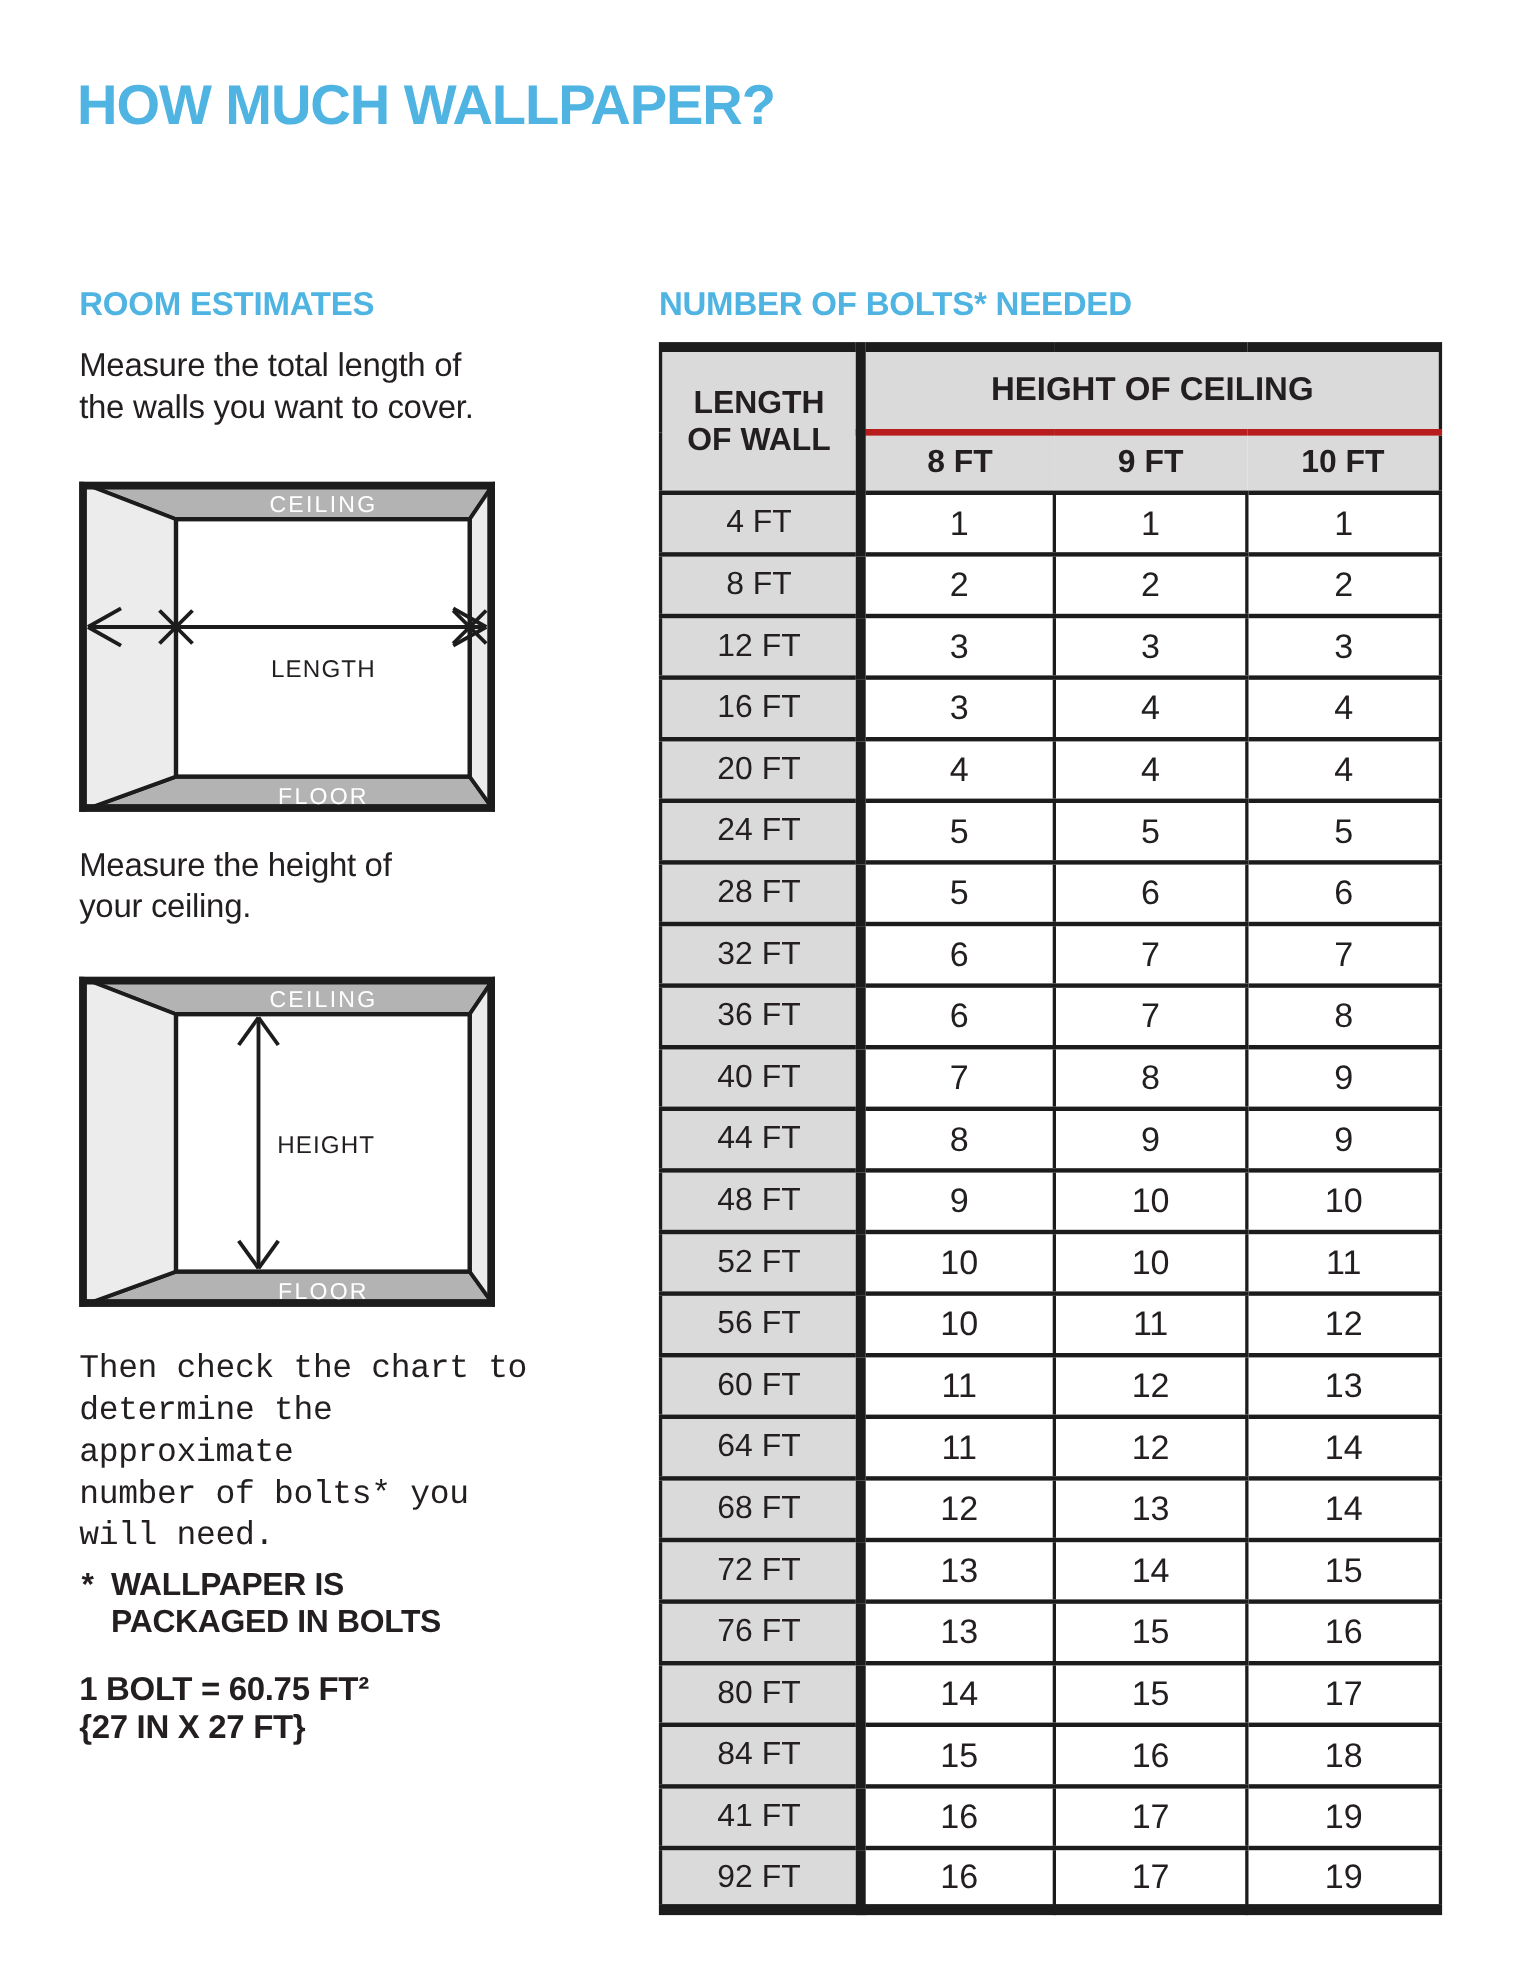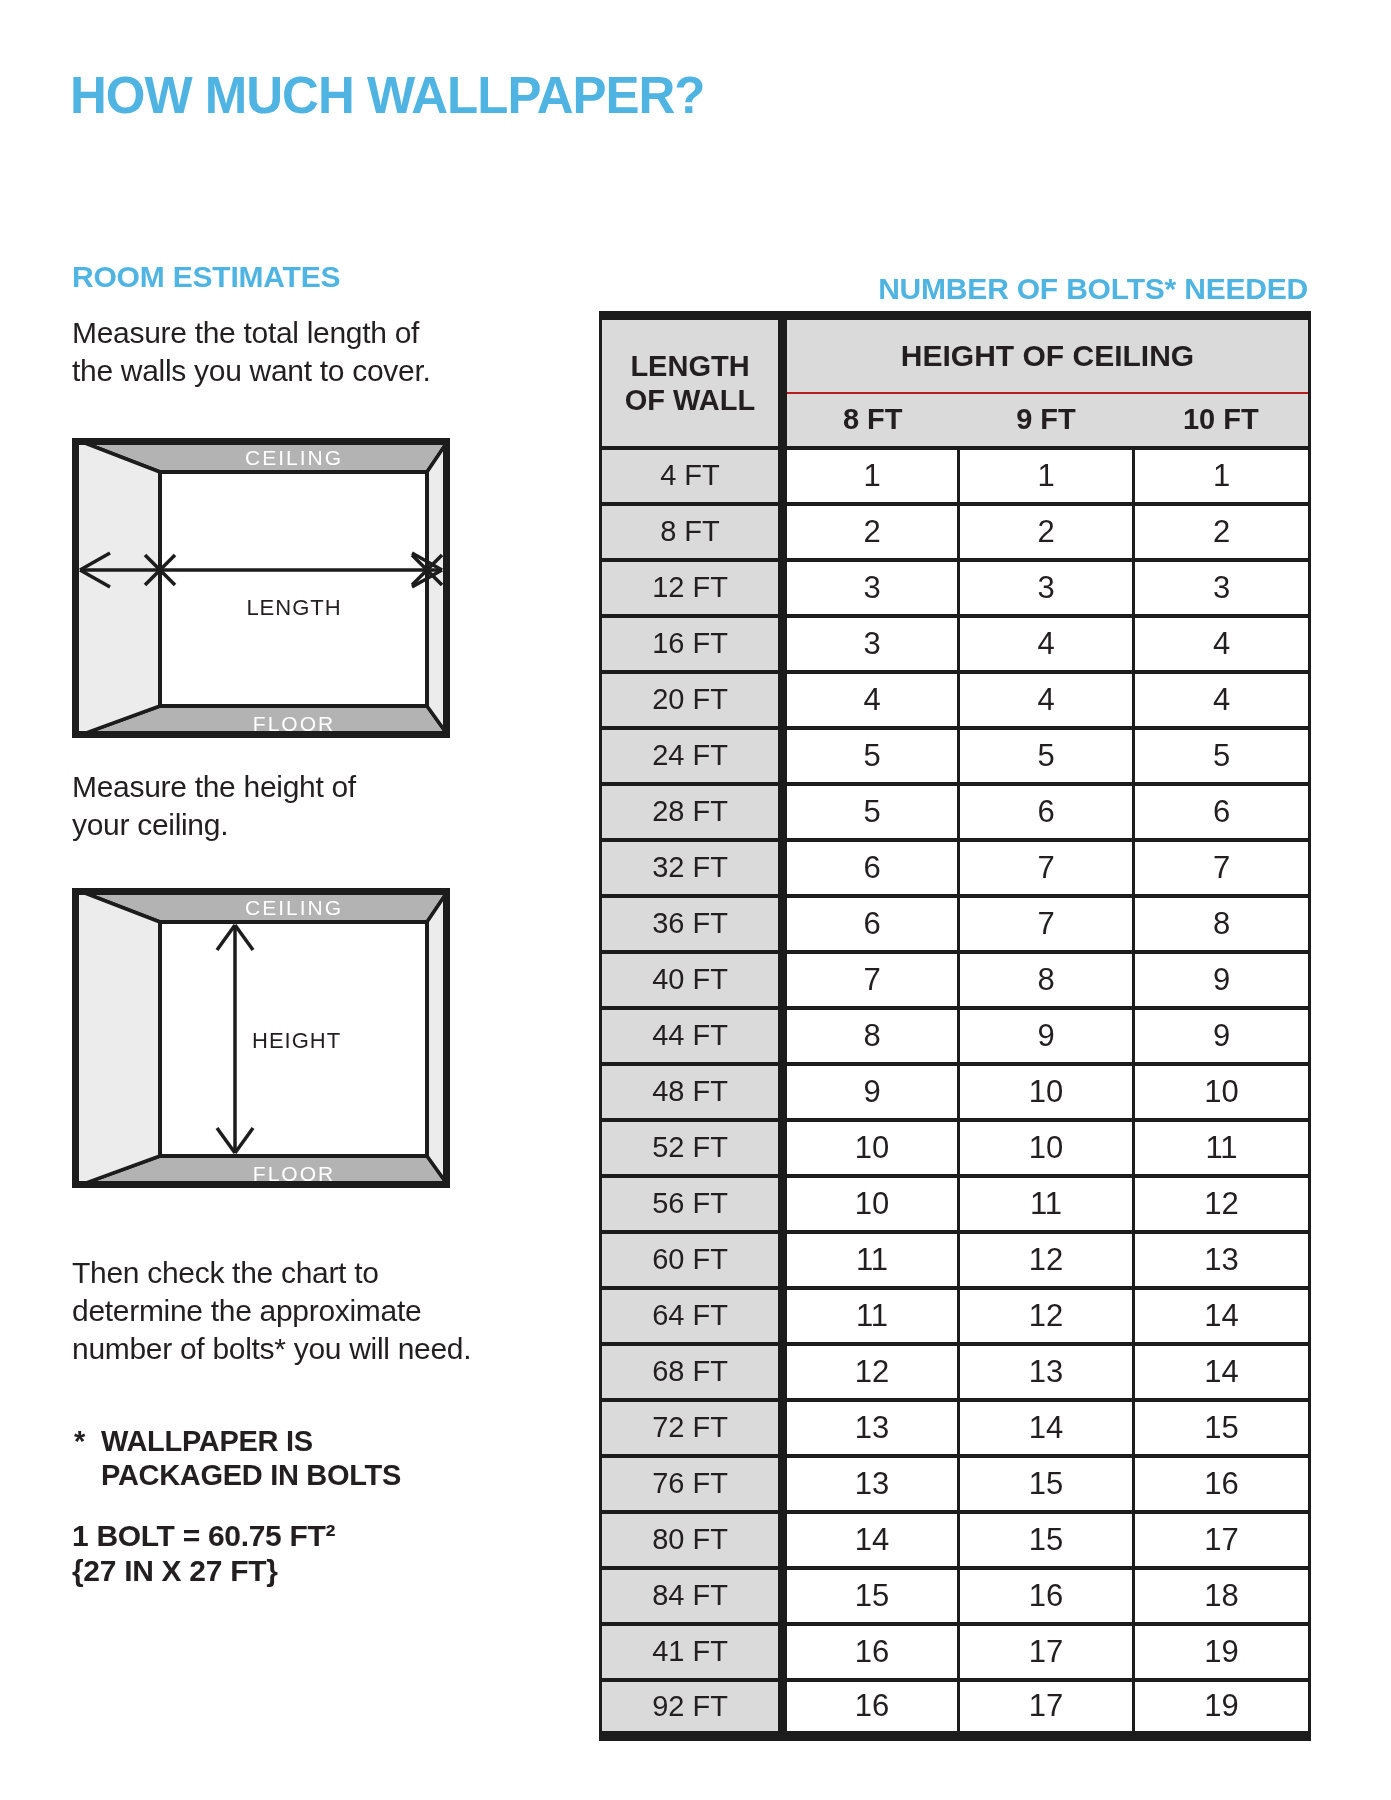--- a/index.html
+++ b/index.html
@@ -9,28 +9,28 @@
     font-family:"Liberation Sans","DejaVu Sans",sans-serif; color:#231f20; overflow:hidden;
   }
   .title {
     position:absolute; left:70px; top:68px;
     font-size:51px; font-weight:bold; letter-spacing:-1px; color:#4fb4e2; line-height:1.1;
   }
   .section-heading {
     position:absolute; font-size:30px; font-weight:bold; color:#4fb4e2; letter-spacing:-0.2px;
   }
   .h-left  { left:72px; top:260px; }
-  .h-right { left:599px; top:260px; width:709px; text-align:right;margin-top:12px; }
+  .h-right { left:599px; top:260px; width:709px; text-align:left; }
   .para {
     position:absolute; left:72px; width:420px;
     font-size:30px; line-height:38px; letter-spacing:-0.3px; white-space:pre-line; color:#231f20;
   }
   .p1 { top:314px; }
   .p2 { top:768px; }
-  .p3 { top:1254px; }
+  .p3 { top:1226px;font-family:Liberation Mono, monospace; }
   .diagram { position:absolute; left:72px; width:378px; height:300px; }
   .d1 { top:438px; }
   .d2 { top:888px; }
   .diagram svg { display:block; width:100%; height:100%; }
   .diag-label { font-family:"Liberation Sans","DejaVu Sans",sans-serif; }
 
   .footnote {
     position:absolute; left:74px; top:1424px; width:420px;
     font-size:29px; font-weight:bold; line-height:34px; letter-spacing:-0.3px;
   }
@@ -45,21 +45,21 @@
     position:absolute; left:599px; top:311px; width:709px;
     border-collapse:collapse; table-layout:fixed;
     border:3px solid #1c1c1c; border-top-width:9px; border-bottom-width:10px;
   }
   .bolts-table th, .bolts-table td { text-align:center; vertical-align:middle; }
   .corner-cell {
     background:#dadada; border-right:9px solid #1c1c1c; border-bottom:4px solid #1c1c1c;
     font-size:29px; font-weight:bold; white-space:pre-line; line-height:34px;
   }
   .group-cell {
-    background:#dadada; border-bottom:2px solid #b91c1c;
+    background:#dadada; border-bottom:6px solid #b91c1c;
     font-size:30px; font-weight:bold; height:77px;
   }
   .subhead-cell {
     background:#dadada; border:0 solid #1c1c1c; border-bottom:4px solid #1c1c1c;
     font-size:29px; font-weight:bold; height:55px;
   }
   .bolts-table tbody tr { height:56px; }
   .bolts-table tbody th {
     background:#dadada; font-size:29px; font-weight:normal;
     border:4px solid #1c1c1c; border-left-width:3px; border-right-width:9px;

